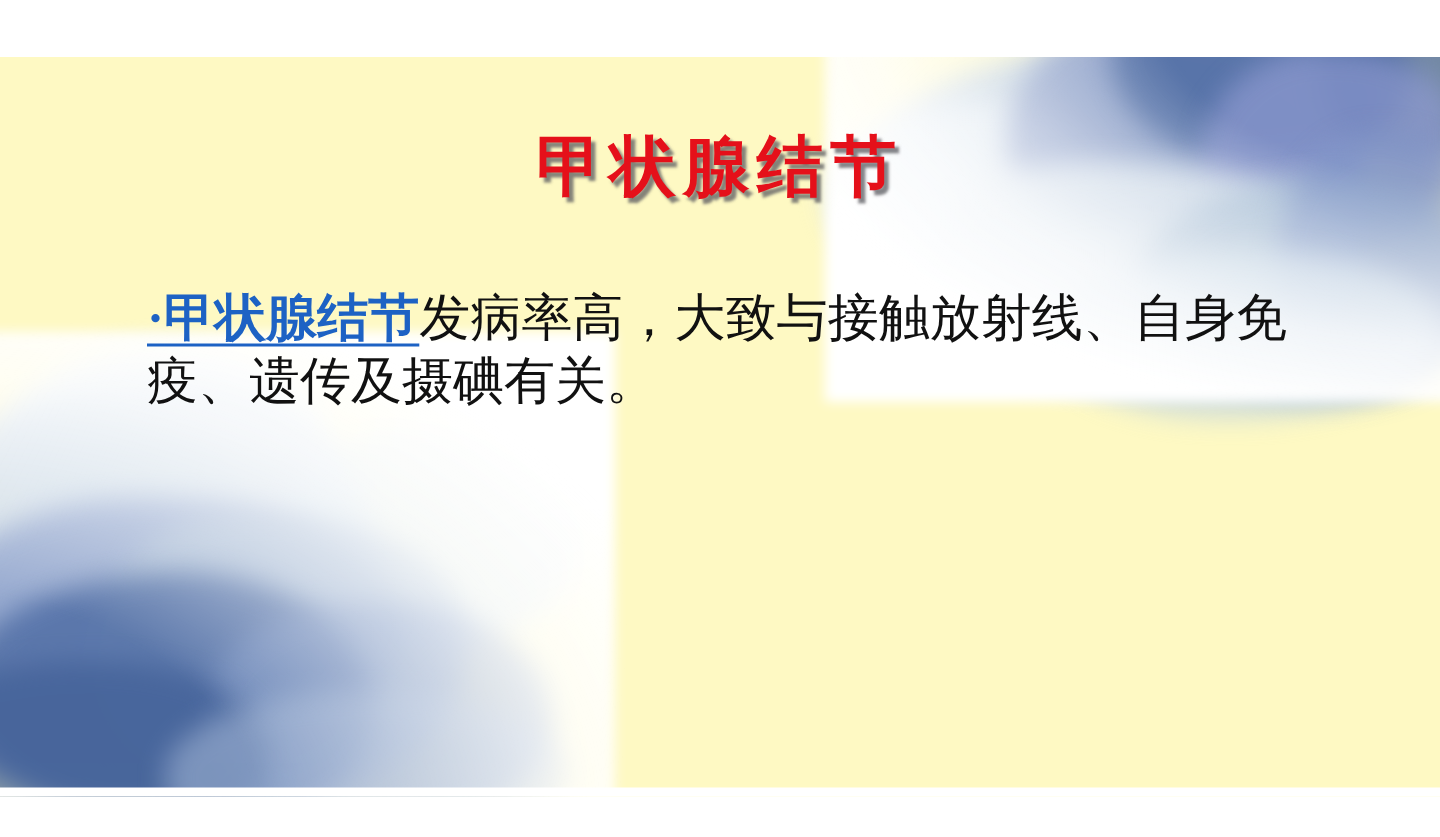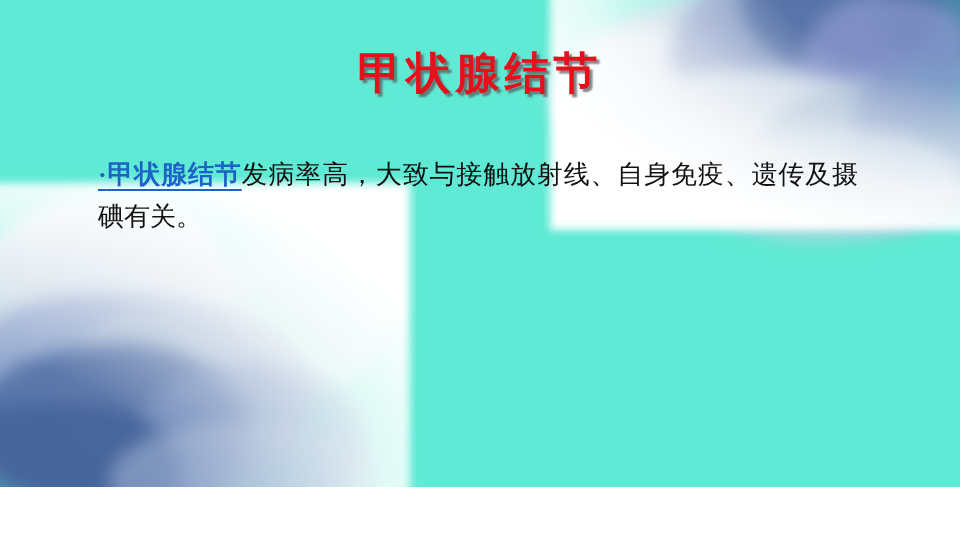--- a/index.html
+++ b/index.html
@@ -4,23 +4,24 @@
 <style>
   html, body {
     margin: 0;
     padding: 0;
     background: #ffffff;
   }
   #slide {
     position: relative;
     width: 960px;
     height: 493px;
-    background: #5eead4;
+    background: #fef9c3;
     overflow: hidden;
     font-family: "Liberation Serif", "DejaVu Serif", serif;
+    margin-top: 38px;
   }
 
   
   .wc {
     position: absolute;
     pointer-events: none;
   }
 
   
   #wc-top-right {
@@ -143,21 +144,21 @@
     color: #e5101a;
     text-shadow: 3px 3px 2px rgba(90,90,95,.75);
     white-space: nowrap;
   }
 
   .body-block {
     position: absolute;
     left: 98px;
     width: 760px;
     font-family: "Liberation Serif", "DejaVu Serif", serif;
-    font-size: 26px;
+    font-size: 34px;
     line-height: 42px;
     color: #101010;
     text-align: justify;
     text-justify: inter-character;
   }
   #para-1 { top: 154px; }
   #para-2 { top: 284px; }
 
   .lead {
     color: #1d62c4;

